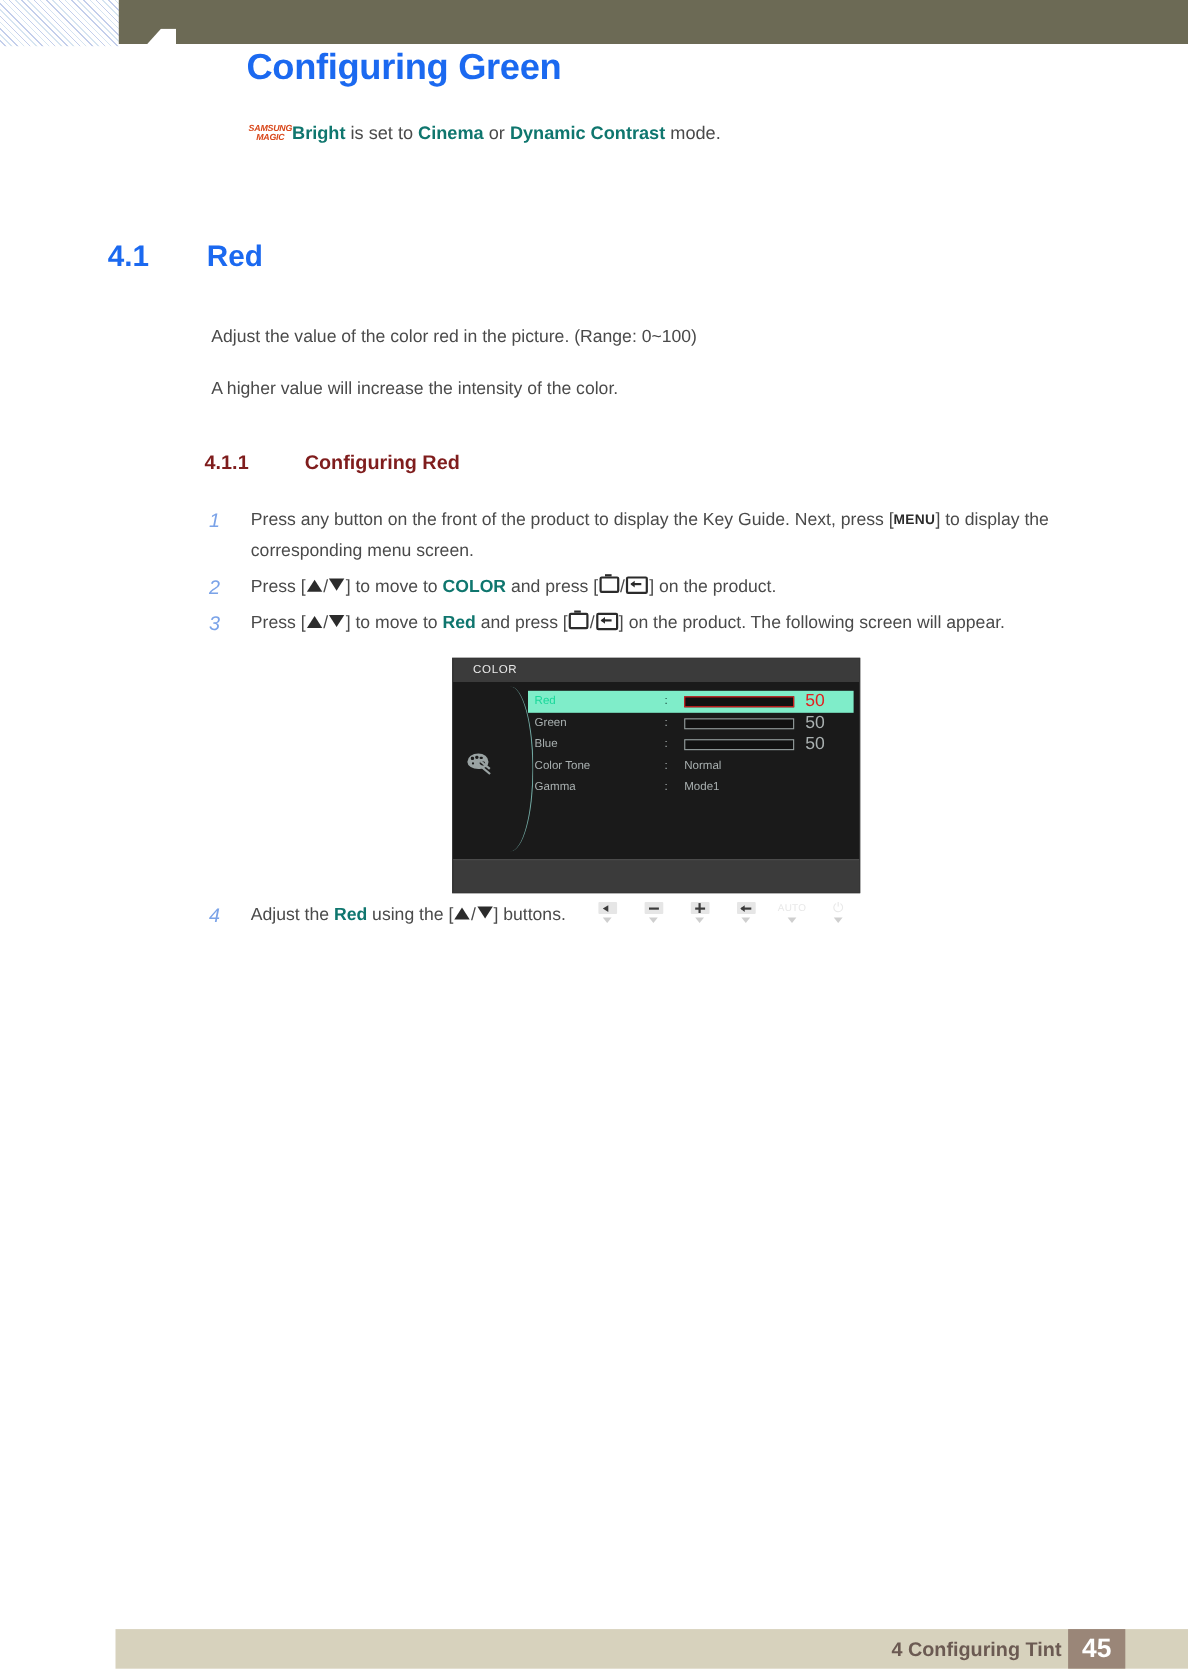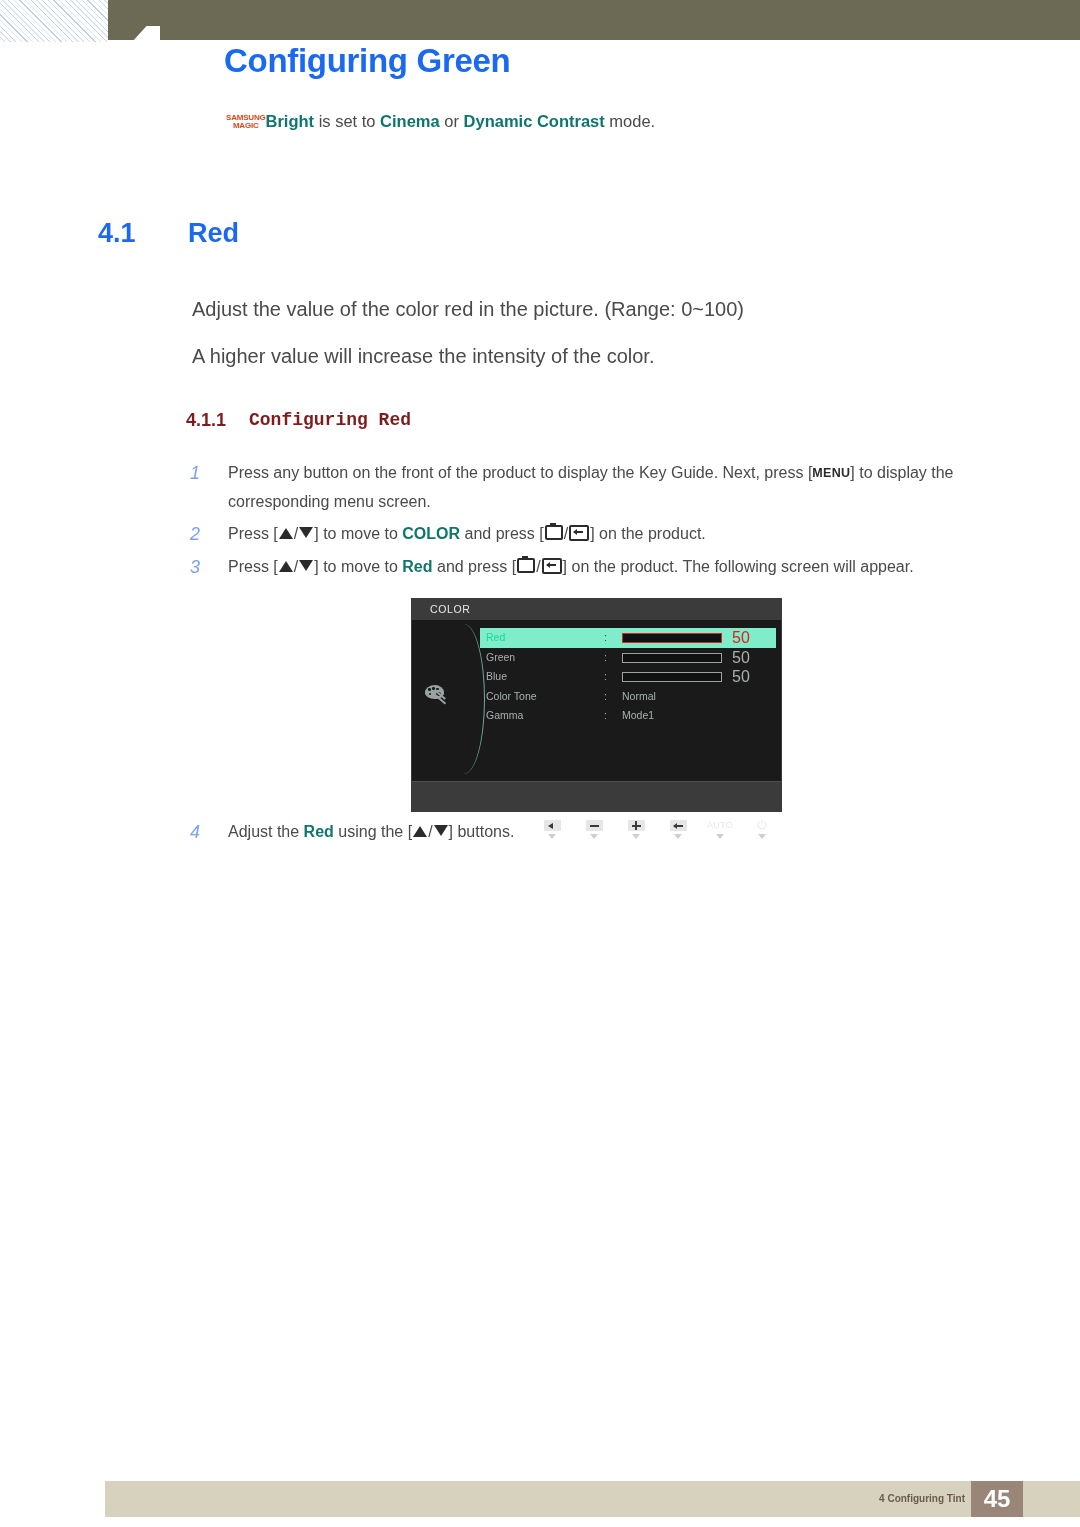--- a/index.html
+++ b/index.html
@@ -81,50 +81,50 @@
     vertical-align: baseline;
     position: relative;
     top: 1px;
     color: #d9471a;
     font-weight: bold;
     font-size: 8px;
     line-height: 8.5px;
     letter-spacing: -0.2px;
     text-align: center;
   }
-  .magic span { display: block; }
+  .magic span { display: block; font-style: italic; }
 
   .sec-num,
   .sec-title {
     position: absolute;
     color: #1b69f0;
     font-weight: bold;
   }
   .sec-num  { left: 98px;  top: 218px; font-size: 27px; }
   .sec-title{ left: 188px; top: 218px; font-size: 27px; }
 
   .body-p {
     position: absolute;
     left: 192px;
     width: 800px;
-    font-size: 20px;
+    font-size: 16px;
     color: #4a4a4a;
   }
   .body-p.p1 { top: 298px; }
   .body-p.p2 { top: 345px; }
 
   .sub-num, .sub-title {
     position: absolute;
     top: 410px;
     color: #7f1d1d;
     font-weight: bold;
     font-size: 18px;
   }
   .sub-num   { left: 186px; }
-  .sub-title { left: 249px; font-family: Liberation Mono, monospace; }
+  .sub-title { left: 277px; }
 
   
   .step {
     position: absolute;
     left: 190px;
     width: 815px;
     font-size: 16px;
     color: #4a4a4a;
     line-height: 28px;
   }
@@ -426,21 +426,21 @@
     position: absolute;
     left: 105px; bottom: 10px;
     width: 975px; height: 36px;
     background: #d7d2bd;
   }
   .footer-text {
     position: absolute;
     right: 115px; top: 0;
     height: 20px;
     line-height: 36px;
-    font-size: 10px;
+    font-size: 18px;
     font-weight: bold;
     color: #6b5a52;
   }
   .footer-page {
     position: absolute;
     right: 57px; top: 0;
     width: 52px; height: 36px;
     background: #9a8678;
     color: #ffffff;
     font-size: 24px;

